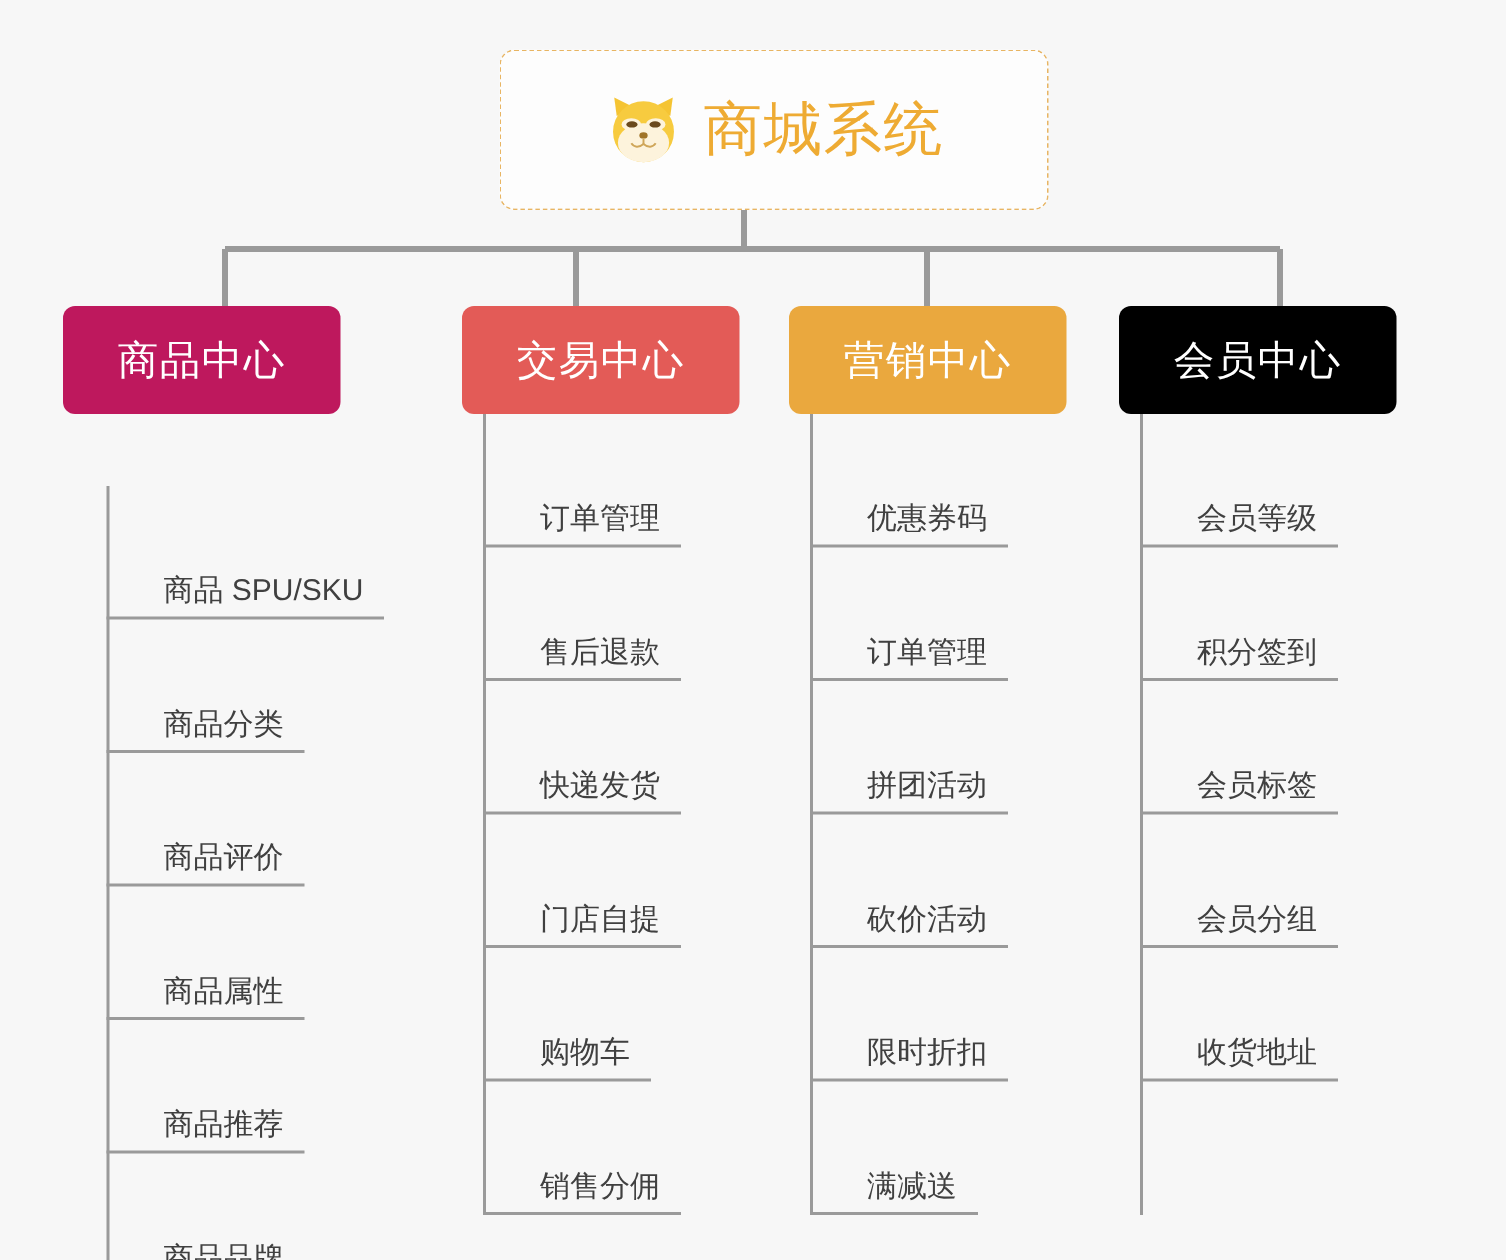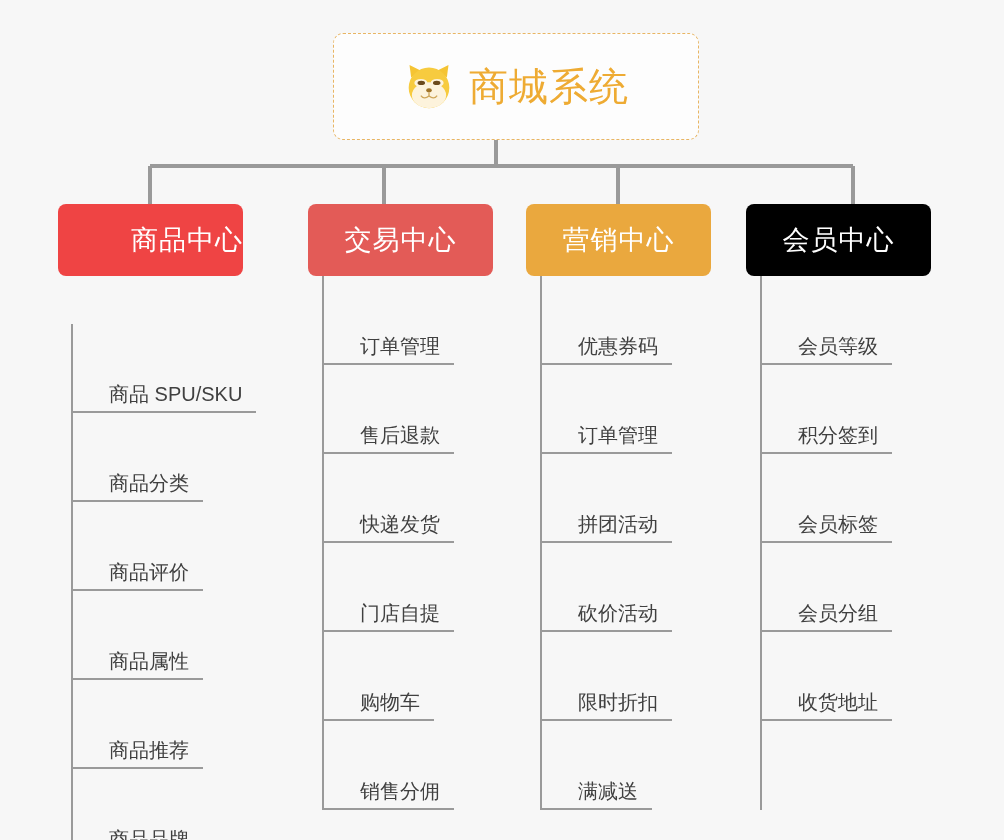--- a/index.html
+++ b/index.html
@@ -149,21 +149,21 @@
 
       <ellipse cx="32" cy="36" rx="3.4" ry="2.6" fill="#a07428"></ellipse>
 
       <path d="M32 38.5 L32 43" stroke="#cfa659" stroke-width="1.6" fill="none"></path>
       <path d="M32 43 q-6 5 -10 -0.5" stroke="#cfa659" stroke-width="1.6" fill="none"></path>
       <path d="M32 43 q6 5 10 -0.5" stroke="#cfa659" stroke-width="1.6" fill="none"></path>
     </svg>
     <div id="root-title">商城系统</div>
   </div>
 
-  <div class="cat-box" style="left: 58px; background: #ef4444; justify-content: flex-end;">
+  <div class="cat-box" style="left: 42px; background: #be185d;">
     <span class="cat-label">商品中心</span>
   </div>
   <div class="leaf-col" style="left:71px;margin-top:48px;">
     <div class="leaf-trunk" style="height: 534px;"></div>
     <div class="leaf-item">
       <span class="leaf-text">商品 SPU/SKU</span>
       <span class="leaf-rule" style="width: 185px;"></span>
     </div>
     <div class="leaf-item">
       <span class="leaf-text">商品分类</span>

